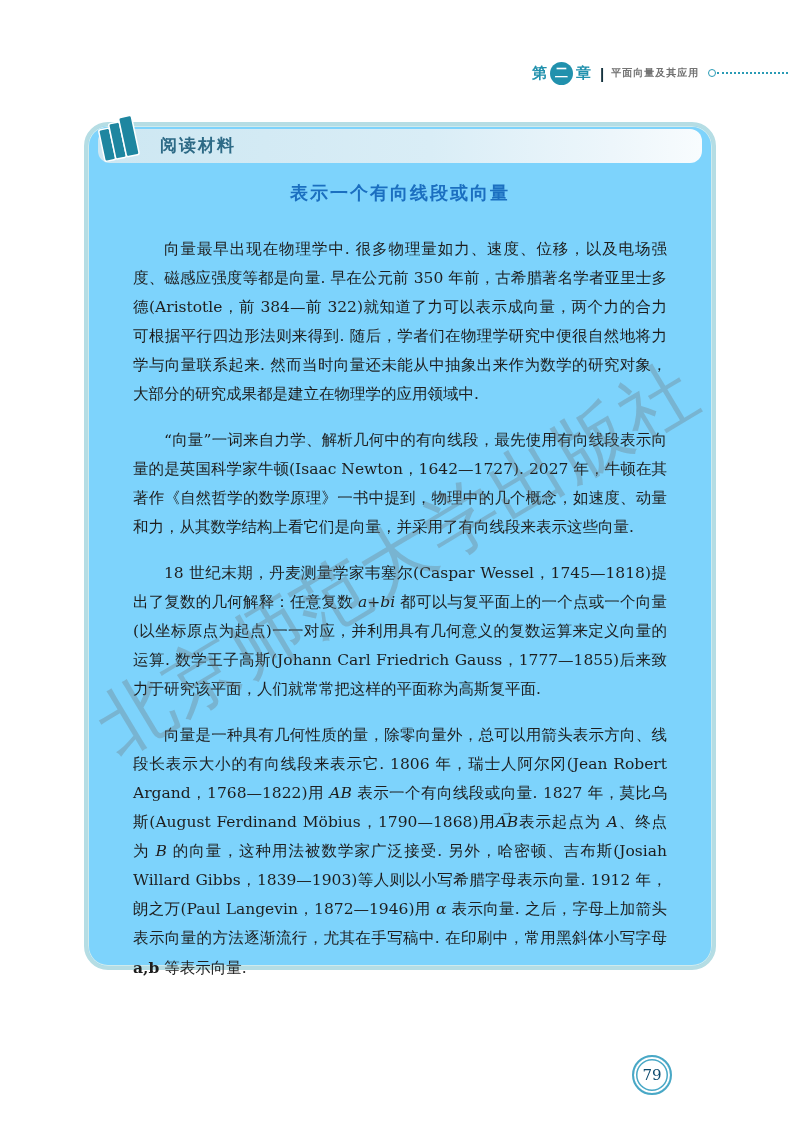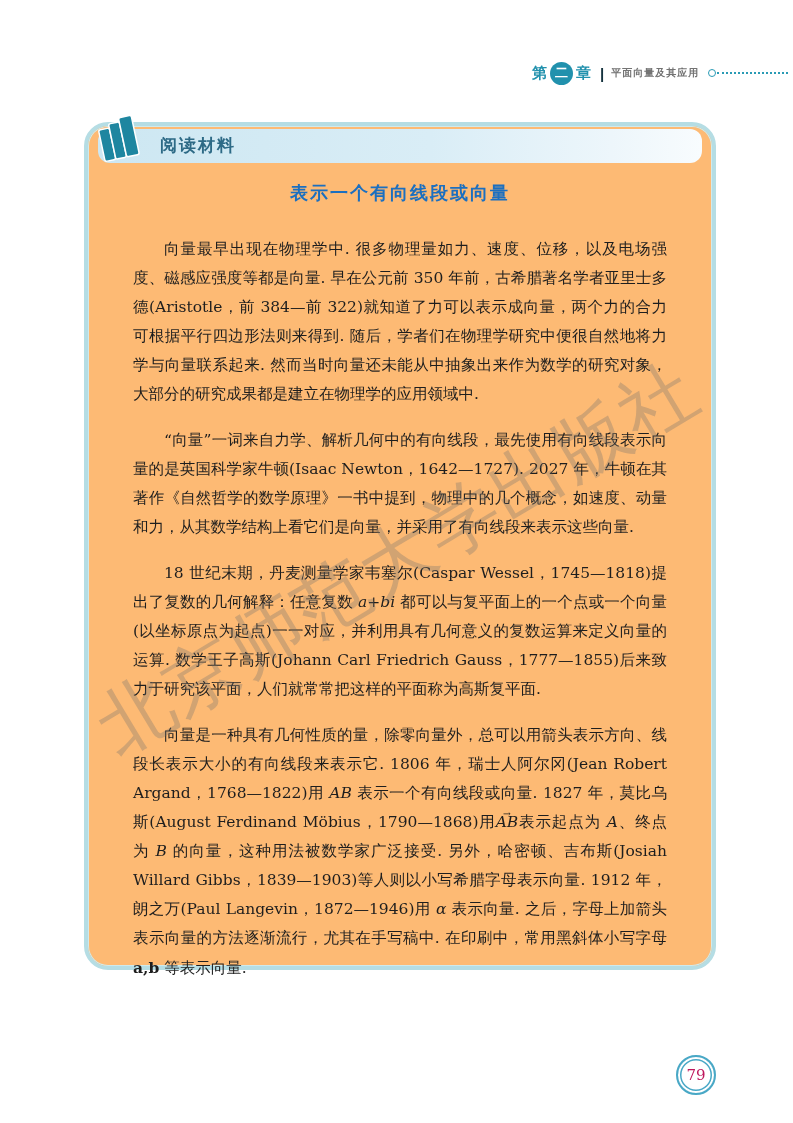--- a/index.html
+++ b/index.html
@@ -26,21 +26,21 @@
     width:6px;height:6px;border:1.5px solid #2a9bb5;border-radius:50%;
     background:#fff;flex:0 0 auto;
   }
   .rule-line{flex:1;border-top:2px dotted #2a9bb5;margin-left:1px;}
 
   
   .reading-box{
     position:absolute;left:84px;top:122px;width:624px;height:840px;
     border:4px solid #b5dde4;border-radius:24px;
     box-shadow:inset 0 0 0 1px #cfeaec;
-    background:#fdba74;
+    background:#7dd3fc;
   }
   .badge-banner{
     position:absolute;left:10px;top:3px;right:10px;height:34px;
     border-radius:12px;
     background:linear-gradient(to right,#cde7f2 0%,#d9edf6 55%,#edf6fb 85%,#f8fcfe 100%);
   }
   .books-icon{
     position:absolute;left:6px;top:-14px;width:52px;height:56px;
   }
   .badge-label{
@@ -72,26 +72,26 @@
     position:absolute;left:55px;top:505px;width:700px;
     font-family:"DejaVu Serif","Liberation Serif",serif;
     font-size:74px;letter-spacing:2px;white-space:nowrap;
     color:rgba(110,110,110,0.30);
     transform:rotate(-31deg);transform-origin:50% 50%;
     pointer-events:none;z-index:6;
   }
 
   
   .page-number-badge{
-    position:absolute;left:676px;top:1055px;width:40px;height:40px;
+    position:absolute;left:632px;top:1055px;width:40px;height:40px;
     border:2px solid #49a8c6;border-radius:50%;box-sizing:border-box;
     box-shadow:inset 0 0 0 2px #ffffff,inset 0 0 0 3.5px #49a8c6;
     display:flex;align-items:center;justify-content:center;
     font-family:"DejaVu Serif","Liberation Serif",serif;
-    font-size:15px;color:#be185d;
+    font-size:15px;color:#0c4a6e;
   }
 </style>
 </head>
 <body>
 
 <div class="running-head">
   <span class="chap-word">第</span>
   <span class="chap-circle">二</span>
   <span class="chap-word">章</span>
   <span class="chap-sep">|</span>

